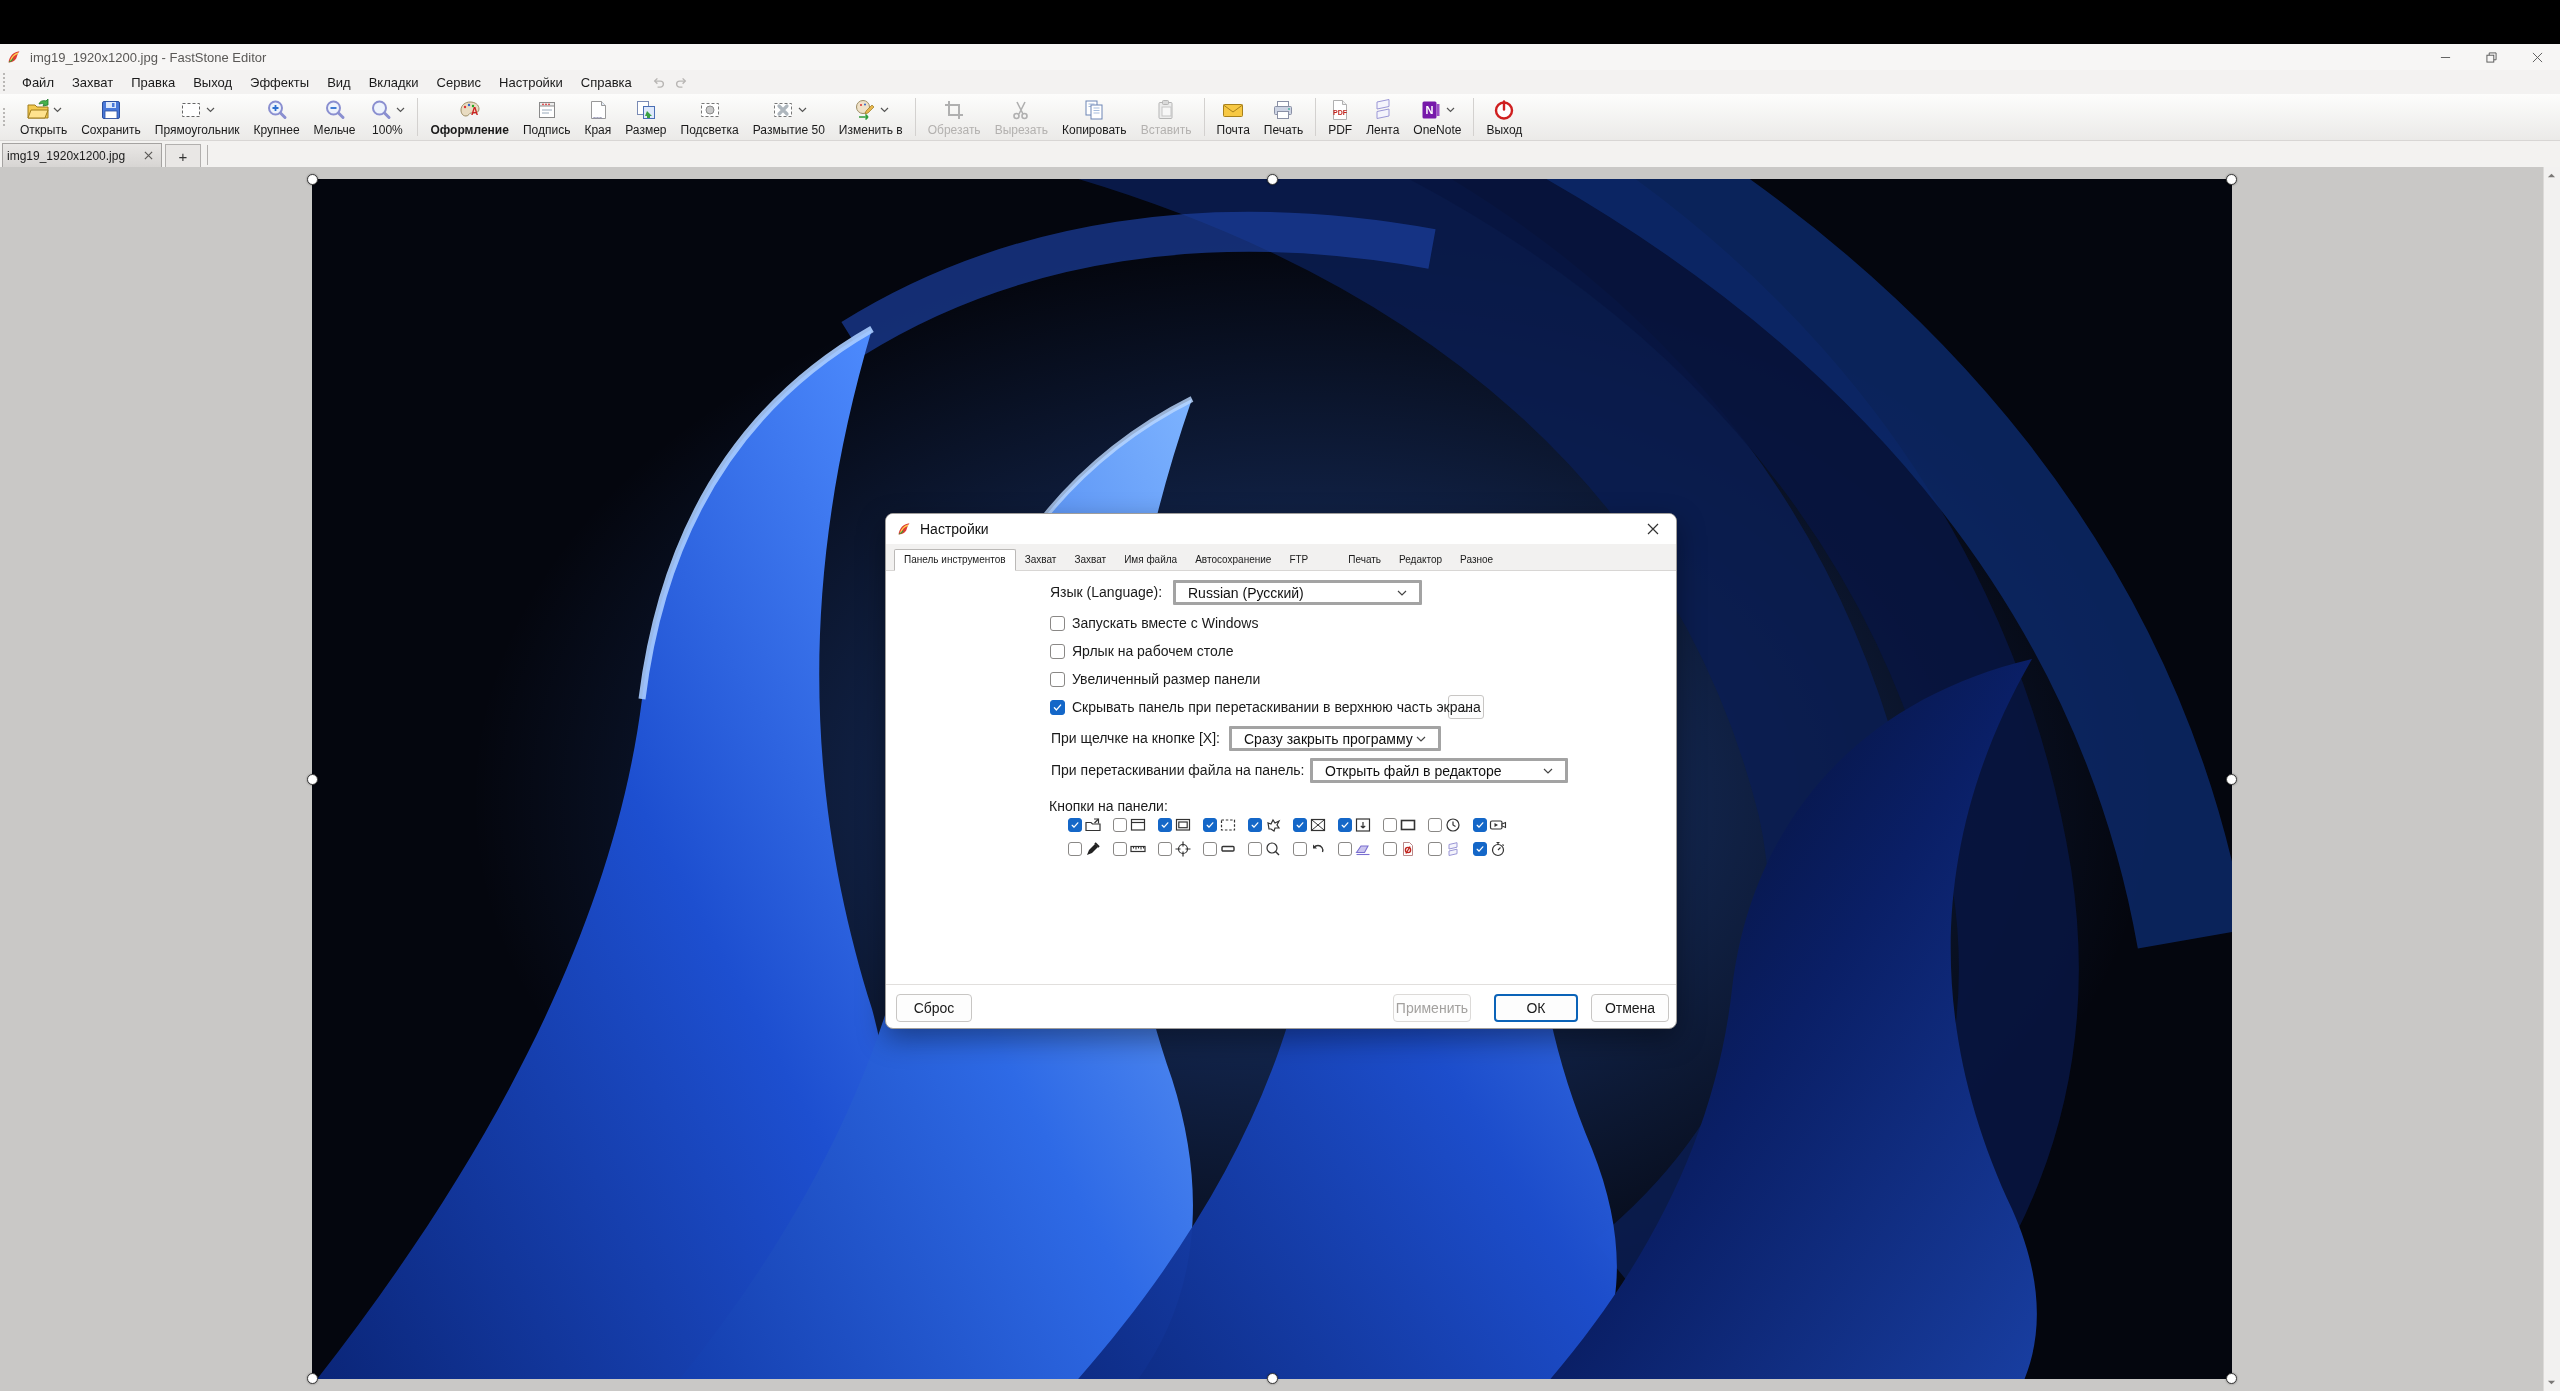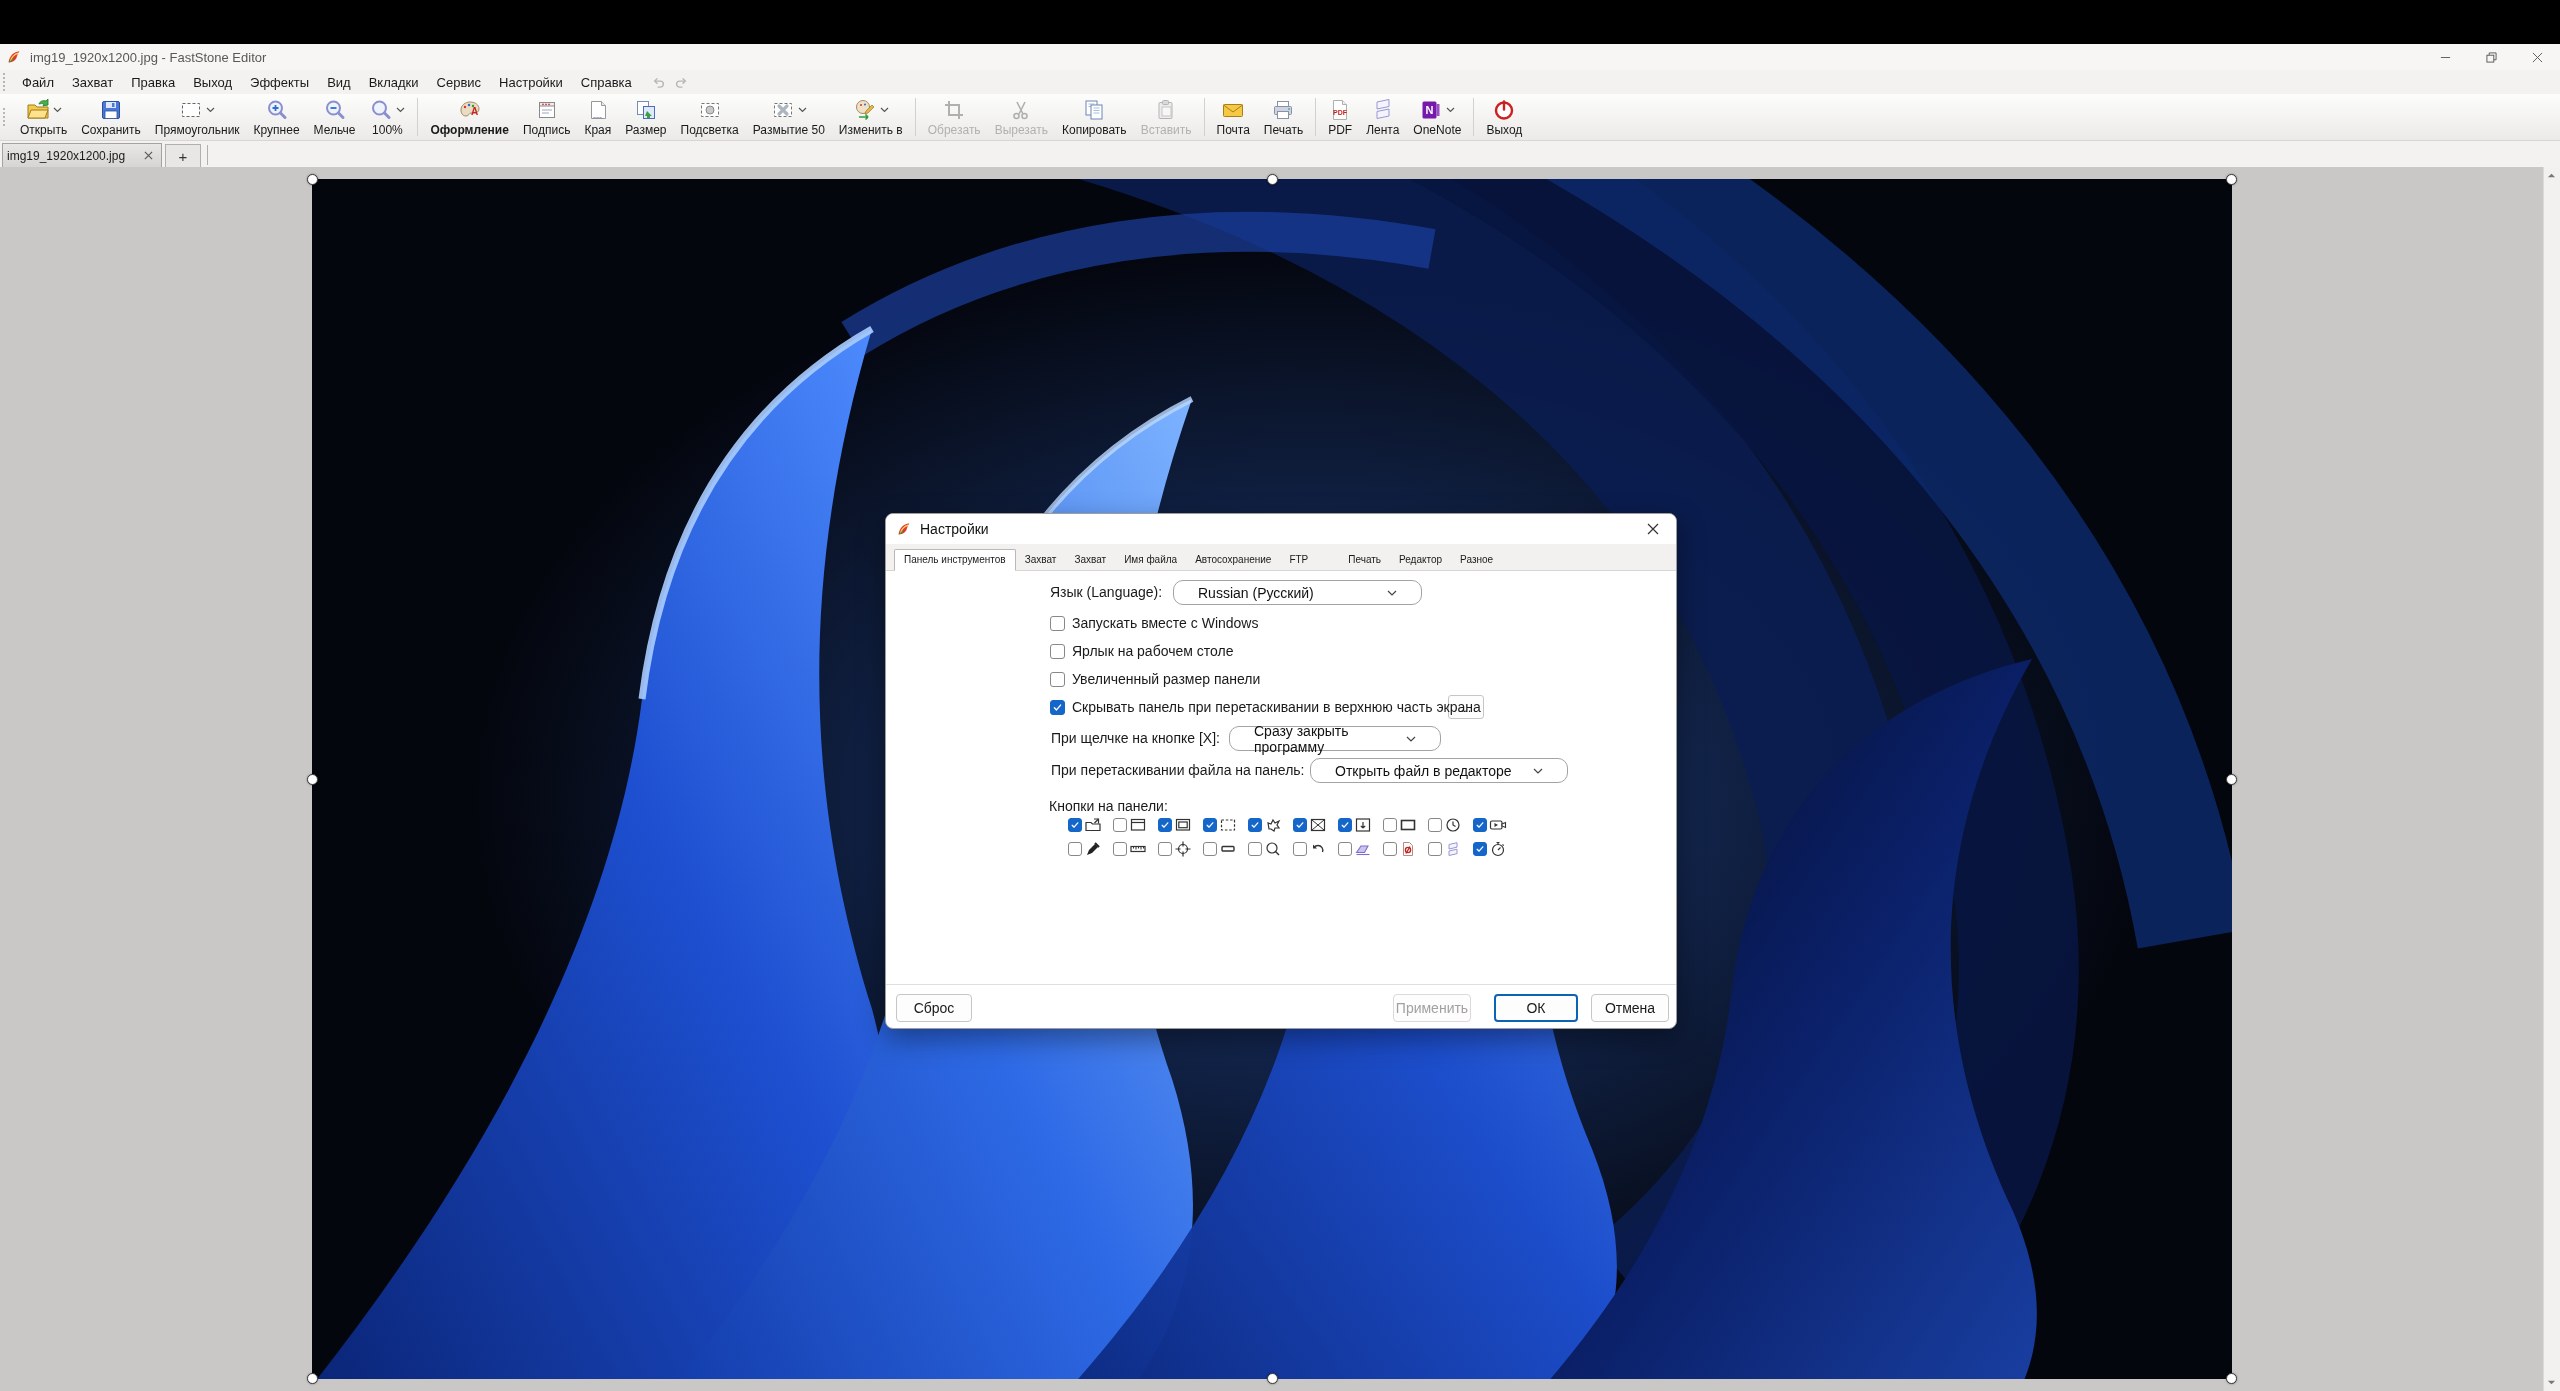--- a/index.html
+++ b/index.html
@@ -58,22 +58,22 @@
   .dlg-title{position:absolute;left:0;top:0;width:100%;height:30px;display:flex;align-items:center;background:#fff}
   .dlg-title .appicon{margin-left:10px}
   .dlg-tname{margin-left:8px;font-size:14px;color:#111}
   .dlg-x{position:absolute;right:6px;top:2px;width:34px;height:26px;display:flex;align-items:center;justify-content:center}
   .dlg-tabs{position:absolute;left:0;top:30px;width:100%;height:27px;background:#f2f1f0;border-bottom:1px solid #d8d6d4;
             display:flex;align-items:flex-end;box-sizing:border-box;padding-left:8px}
   .dtab{font-size:10px;padding:4px 9px 5px;color:#1a1a1a;white-space:nowrap}
   .dtab.active{background:#fff;border:1px solid #bbb9b7;border-bottom:1px solid #fff;margin-bottom:-1px;border-radius:2px 2px 0 0}
   .dtab.gap{margin-left:22px}
   .dlbl{position:absolute;left:164px;font-size:14px;line-height:25px;color:#1a1a1a;white-space:nowrap}
-  .dd{position:absolute;height:25px;background:#fff;border:1px solid #a3a3a3;border-radius:10px;display:flex;align-items:center;
-      justify-content:space-between;padding:0 24px;font-size:14px;box-sizing:border-box;color:#111}
+  .dd{position:absolute;height:25px;background:#fff;border:3px solid #a3a3a3;border-radius:1px;display:flex;align-items:center;
+      justify-content:space-between;padding:0 12px;font-size:14px;box-sizing:border-box;color:#111}
   .ddchev svg{width:10px;height:6px}
   .checkrow{position:absolute;left:164px;height:18px;display:flex;align-items:center}
   .cb{width:15px;height:15px;border:1px solid #8a8886;border-radius:3px;background:#fff;box-sizing:border-box;flex:none;
       display:flex;align-items:center;justify-content:center}
   .cb.on{background:#1467c8;border-color:#1467c8}
   .cb svg{width:11px;height:11px}
   .cblbl{margin-left:7px;font-size:14px;white-space:nowrap}
   .morebtn{position:absolute;left:562px;top:181px;width:34px;height:22px;background:#fdfdfd;border:1px solid #c8c6c4;border-radius:3px;
            font-size:13px;display:flex;align-items:center;justify-content:center;color:#222}
   .gridrow{position:absolute;left:182px;display:flex}

